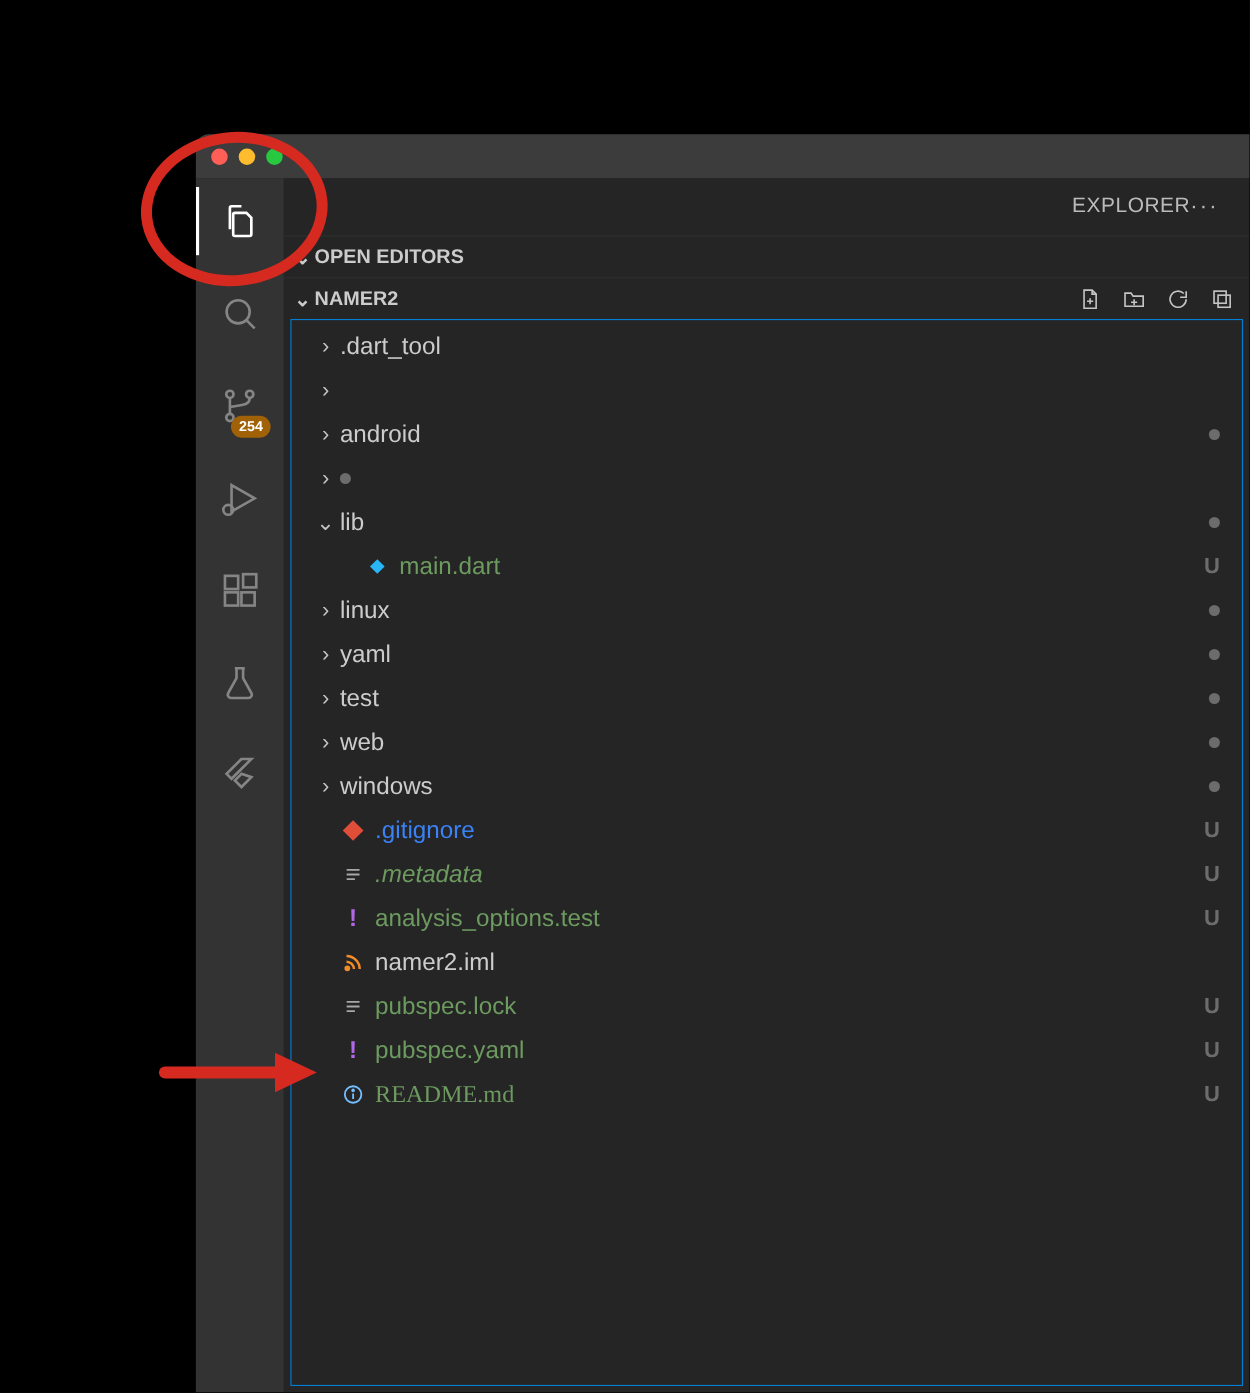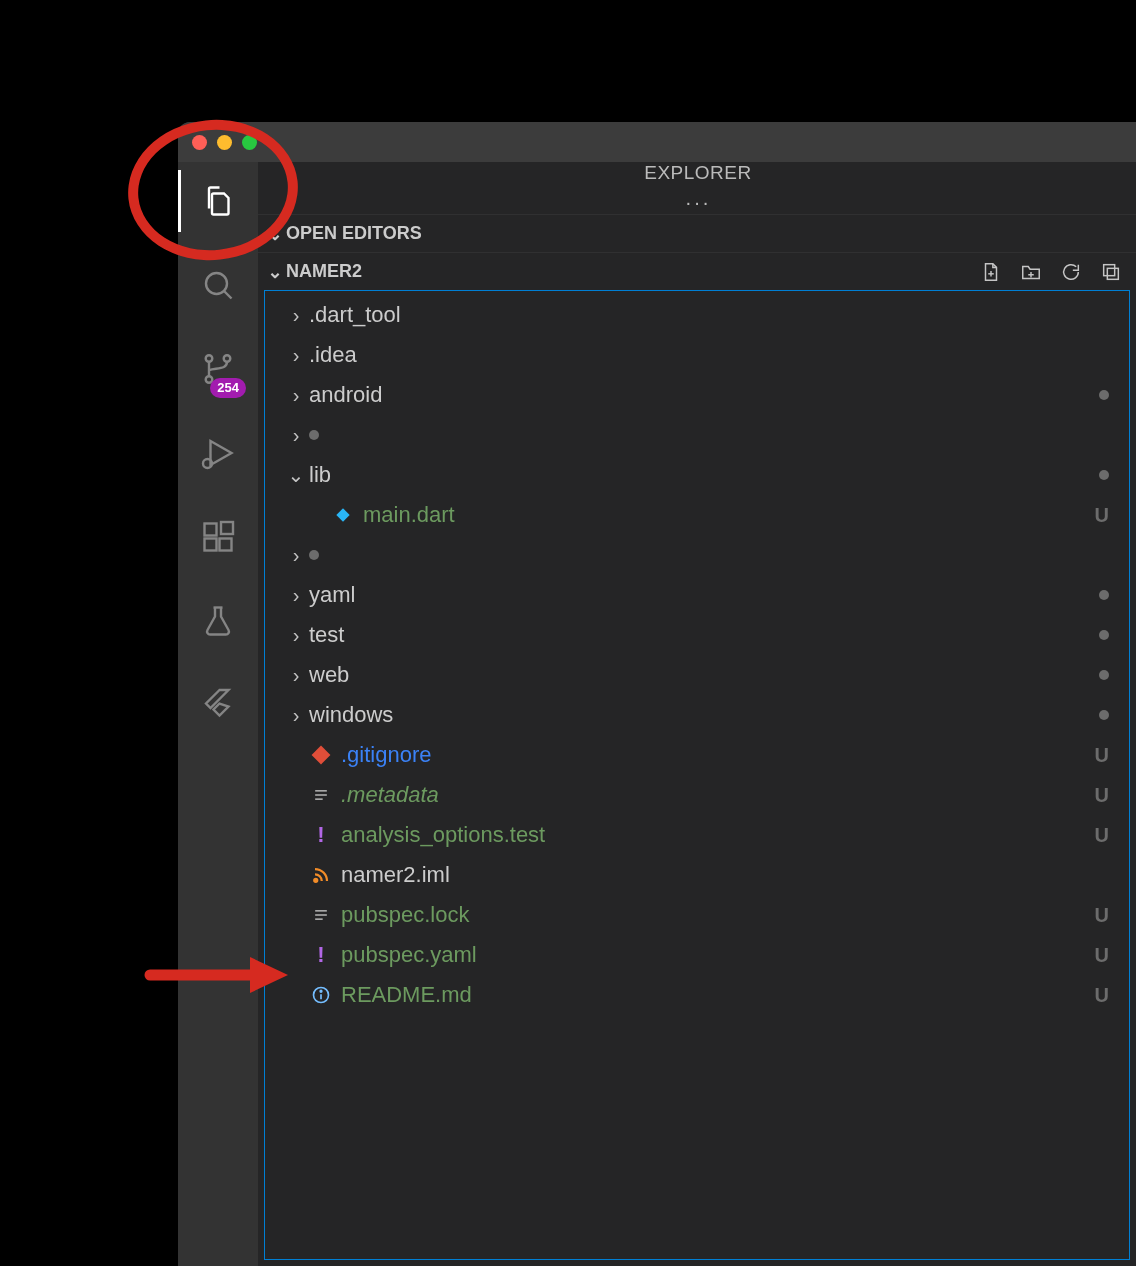--- a/index.html
+++ b/index.html
@@ -73,21 +73,21 @@
     content: "";
     position: absolute;
     left: 0; top: -6px; bottom: -6px;
     width: 3px;
     background: #ffffff;
   }
   .activity-item svg { width: 36px; height: 36px; }
   .badge {
     position: absolute;
     bottom: -4px; right: 12px;
-    background: #a21caf;
+    background: #a16207;
     color: #fff;
     font-size: 13px;
     font-weight: 600;
     border-radius: 12px;
     padding: 1px 7px;
     line-height: 18px;
   }
 
   
   .sidebar {
@@ -95,26 +95,25 @@
     background: #252526;
     color: #cccccc;
     display: flex;
     flex-direction: column;
     overflow: hidden;
   }
   .sidebar-title {
     height: 52px;
     display: flex;
     align-items: center;
-    justify-content: space-between;
+    justify-content: flex-end;
     padding: 0 28px 0 30px;
     font-size: 19px;
     letter-spacing: 0.5px;
     color: #bbbbbb;
-    flex-direction: column;
   }
   .dots { color:#bbbbbb; font-size:20px; letter-spacing:2px; cursor:pointer; }
 
   .section-header {
     height: 38px;
     display: flex;
     align-items: center;
     padding-left: 6px;
     font-size: 18px;
     font-weight: 700;
@@ -300,21 +299,20 @@
 
       <div class="tree" id="tree">
           <div class="tree-row">
             <span class="indent" style="width:18px"></span>
             <span class="arrow">›</span>
             <span class="label">.dart_tool</span>
           </div>
           <div class="tree-row">
             <span class="indent" style="width:18px"></span>
             <span class="arrow">›</span>
-            <span class="label">.idea</span>
           </div>
           <div class="tree-row">
             <span class="indent" style="width:18px"></span>
             <span class="arrow">›</span>
             <span class="label">android</span>
             <span class="status-dot"></span>
           </div>
           <div class="tree-row">
             <span class="indent" style="width:18px"></span>
             <span class="arrow">›</span>
@@ -333,20 +331,21 @@
               <svg viewBox="0 0 24 24" width="20" height="20">
                 <polygon points="4,12 12,4 20,12 12,20" fill="#29b6f6"></polygon>
               </svg>
             </span>
             <span class="label" style="color: rgb(108, 154, 95);">main.dart</span>
             <span class="status status-u">U</span>
           </div>
           <div class="tree-row">
             <span class="indent" style="width:18px"></span>
             <span class="arrow">›</span>
+            <span class="label">linux</span>
             <span class="status-dot"></span>
           </div>
           <div class="tree-row">
             <span class="indent" style="width:18px"></span>
             <span class="arrow">›</span>
             <span class="label">yaml</span>
             <span class="status-dot"></span>
           </div>
           <div class="tree-row">
             <span class="indent" style="width:18px"></span>
@@ -436,21 +435,21 @@
           <div class="tree-row">
             <span class="indent" style="width:18px"></span>
             <span class="arrow"></span>
             <span class="ficon">
               <svg viewBox="0 0 24 24" width="20" height="20" fill="none" stroke="#75beff" stroke-width="2">
                 <circle cx="12" cy="12" r="9"></circle>
                 <line x1="12" y1="11" x2="12" y2="17"></line>
                 <circle cx="12" cy="7.5" r="1" fill="#75beff"></circle>
               </svg>
             </span>
-            <span class="label" style="color: rgb(108, 154, 95);">README.md</span>
+            <span class="label" style="color: rgb(108, 154, 95); font-family: Liberation Serif, serif;">README.md</span>
             <span class="status status-u">U</span>
           </div>
         </div>
 
     </div>
   </div>
 </div>
 
 <div class="annotation-circle" style="top:120px;left:128px;width:170px;height:140px;transform:rotate(-6deg);"></div>
 

